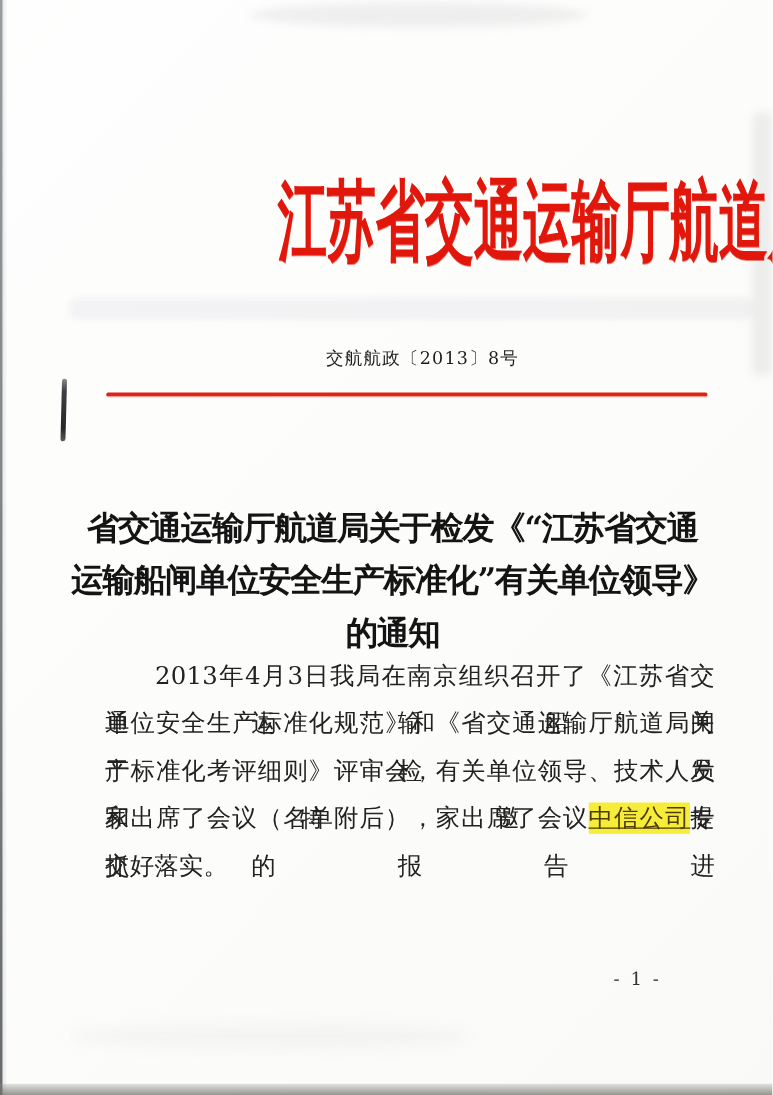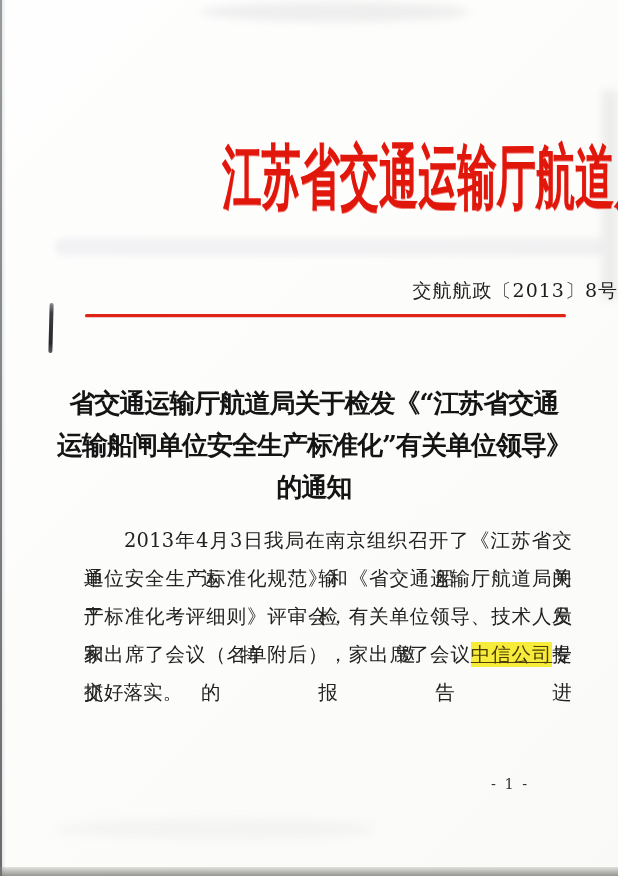--- a/index.html
+++ b/index.html
@@ -65,37 +65,37 @@
     line-height: 78px;
     font-weight: 700;
     color: #e1170c;
     transform: scaleX(0.56);
     transform-origin: center;
     text-shadow: 0.5px 0.5px 0 rgba(225,23,12,0.55);
   }
 
   .doc-number {
     position: absolute; left: 0; right: 0; top: 278px;
-    text-align: right;
-    font-size: 19px;
+    text-align: center;
+    font-size: 14px;
     color: #1d1d1d;
     letter-spacing: 1px;
   }
   .doc-number span { margin-left: 58px; }
 
   .red-rule {
     position: absolute; left: 85px; top: 314px; width: 481px; height: 3px;
     background: #dd2417;
     border-radius: 2px;
     box-shadow: 0 1px 0 rgba(221,36,23,0.25);
   }
 
   
   .notice-title {
-    position: absolute; left: 40px; right: 30px; top: 382px;
+    position: absolute; left: 40px; right: 30px; top: 402px;
     text-align: center;
     font-weight: 700;
     color: #141414;
     font-size: 26px;
     line-height: 42px;
     letter-spacing: -1px;
   }
 
   
   .body-block {

